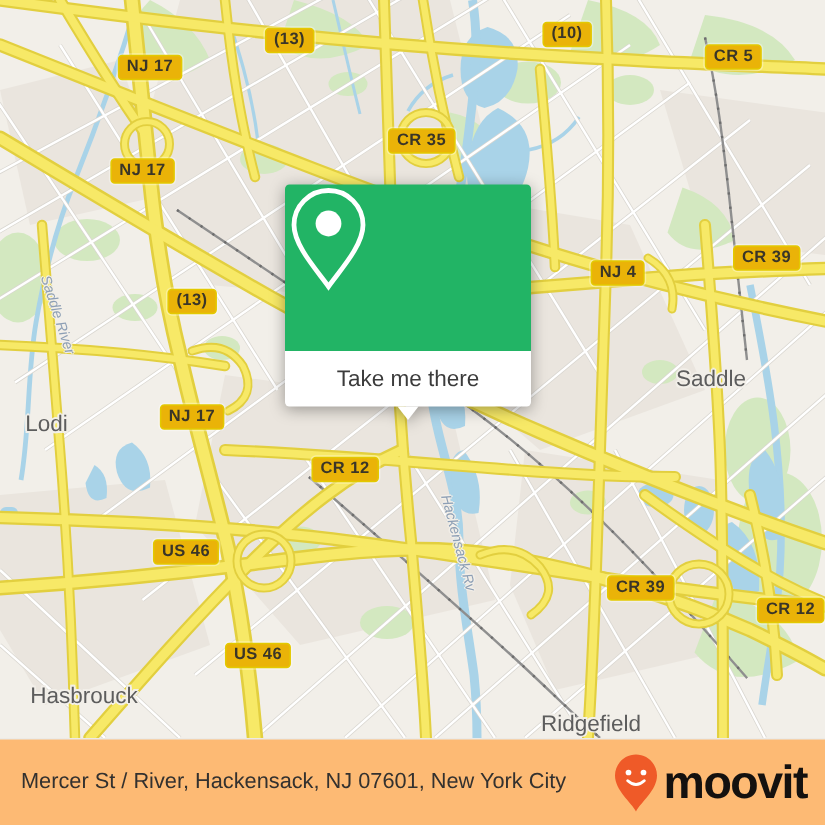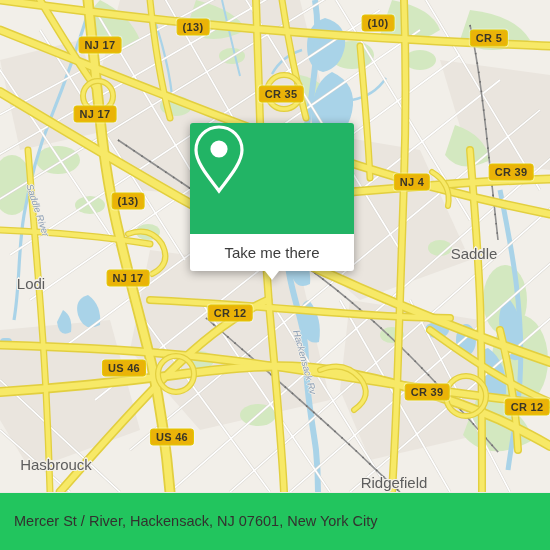--- a/index.html
+++ b/index.html
@@ -103,21 +103,21 @@
     padding-left:8px;
     z-index:30;
     text-shadow:
       1px 0 rgba(255,255,255,.9),-1px 0 rgba(255,255,255,.9),
       0 1px rgba(255,255,255,.9),0 -1px rgba(255,255,255,.9);
   }
 
   
   #footer{
     position:absolute;left:0;top:492px;width:550px;height:58px;
-    background:#22c55e;
+    background:#fdba74;
     border-top:1px solid #eceae6;
     display:flex;align-items:center;
     box-sizing:border-box;
   }
   #footer-address{
     flex:1;
     padding-left:14px;
     padding-right:8px;
     font-size:14.5px;
     line-height:21px;
@@ -419,15 +419,24 @@
         <span>Take me there</span>
         <div id="popup-tail"></div>
       </div>
     </div>
 
 
   </div>
 
   <div id="footer">
     <div id="footer-address">Mercer St / River, Hackensack, NJ 07601, New York City</div>
+    <div id="brand">
+      <svg width="30" height="40" viewBox="0 0 30 40">
+        <path d="M15 1 C7.3 1 1 7.3 1 15 C1 25 12 33 15 39 C18 33 29 25 29 15 C29 7.3 22.7 1 15 1 Z" fill="#ef5a28"></path>
+        <circle cx="10" cy="13" r="1.9" fill="#ffffff"></circle>
+        <circle cx="20" cy="13" r="1.9" fill="#ffffff"></circle>
+        <path d="M9.5 18.5 Q15 23.5 20.5 18.5" fill="none" stroke="#ffffff" stroke-width="2" stroke-linecap="round"></path>
+      </svg>
+      <span id="brand-name">moovit</span>
+    </div>
   </div>
 
 </div>
 
 </body></html>

